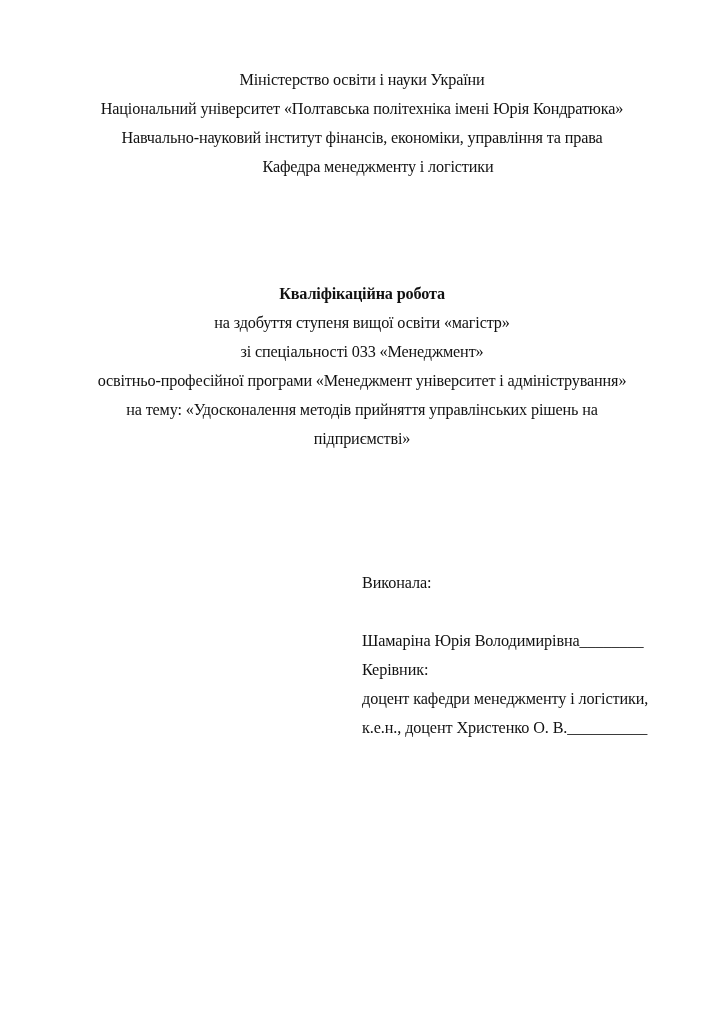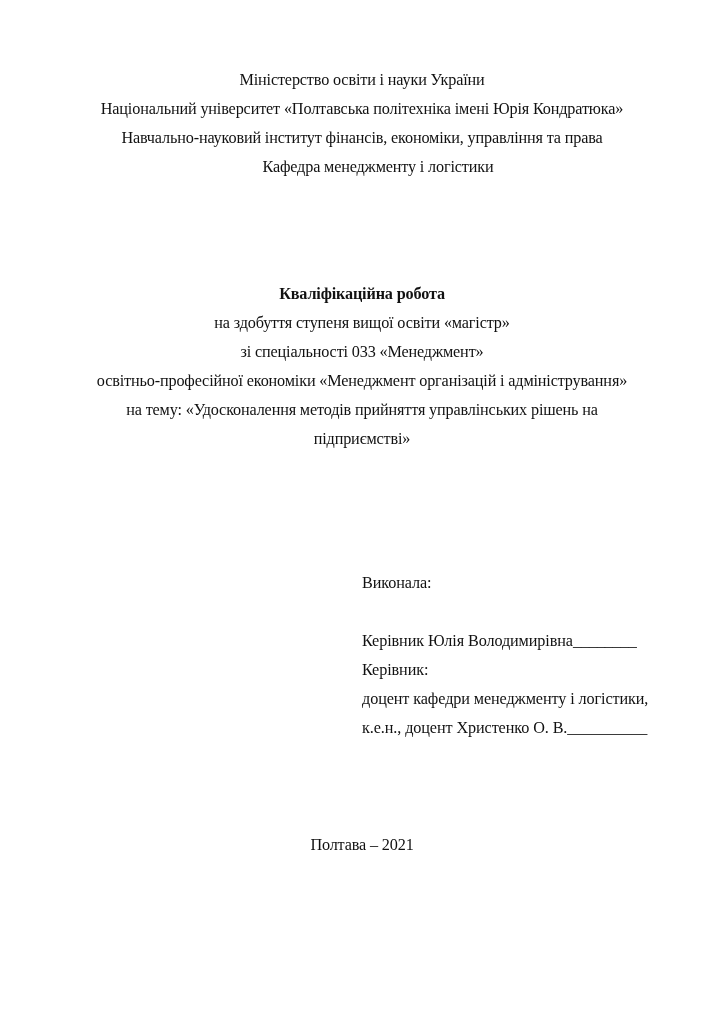--- a/index.html
+++ b/index.html
@@ -49,25 +49,24 @@
 <div class="page">
 
   <div class="line" style="top:70px;">Міністерство освіти і науки України</div>
   <div class="line" style="top:99px;text-align:center;">Національний університет «Полтавська політехніка імені Юрія Кондратюка»</div>
   <div class="line" style="top:128px;">Навчально-науковий інститут фінансів, економіки, управління та права</div>
   <div class="line" style="top:157px;padding-left:16px;">Кафедра менеджменту і логістики</div>
 
   <div class="line bold" style="top:284px;">Кваліфікаційна робота</div>
   <div class="line" style="top:313px;">на здобуття ступеня вищої освіти «магістр»</div>
   <div class="line" style="top:342px;">зі спеціальності 033 «Менеджмент»</div>
-  <div class="line" style="top:371px;">освітньо-професійної економіки «Менеджмент організацій і адміністрування»</div>
+  <div class="line" style="top:371px;">освітньо-професійної програми «Менеджмент університет і адміністрування»</div>
   <div class="line" style="top:400px;">на тему: «Удосконалення методів прийняття управлінських рішень на</div>
   <div class="line" style="top:429px;">підприємстві»</div>
 
   <div class="right-line" style="top:573px;">Виконала:</div>
-  <div class="right-line" style="top:631px;">Керівник Юлія Володимирівна________</div>
+  <div class="right-line" style="top:631px;">Шамаріна Юрія Володимирівна________</div>
   <div class="right-line" style="top:660px;">Керівник:</div>
   <div class="right-line" style="top:689px;">доцент кафедри менеджменту і логістики,</div>
   <div class="right-line" style="top:718px;">к.е.н., доцент Христенко О. В.__________</div>
 
-  <div class="line" style="top:835px;">Полтава – 2021</div>
 
 </div>
 
 </body></html>

